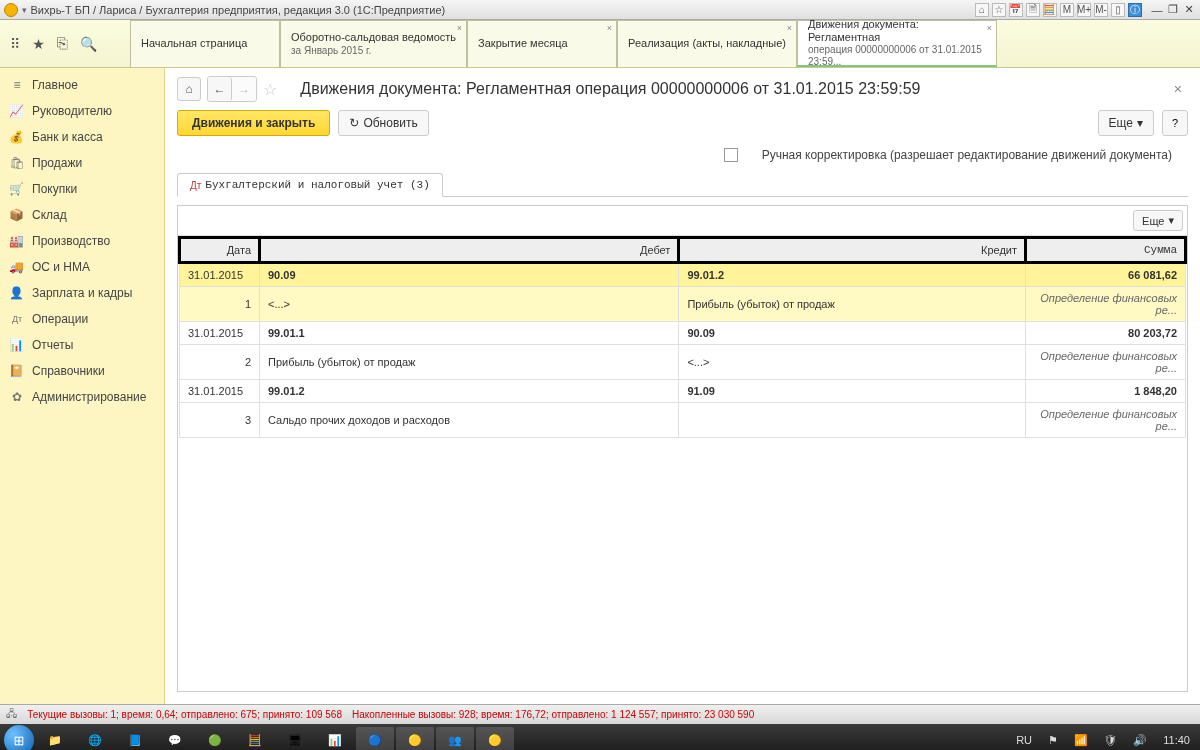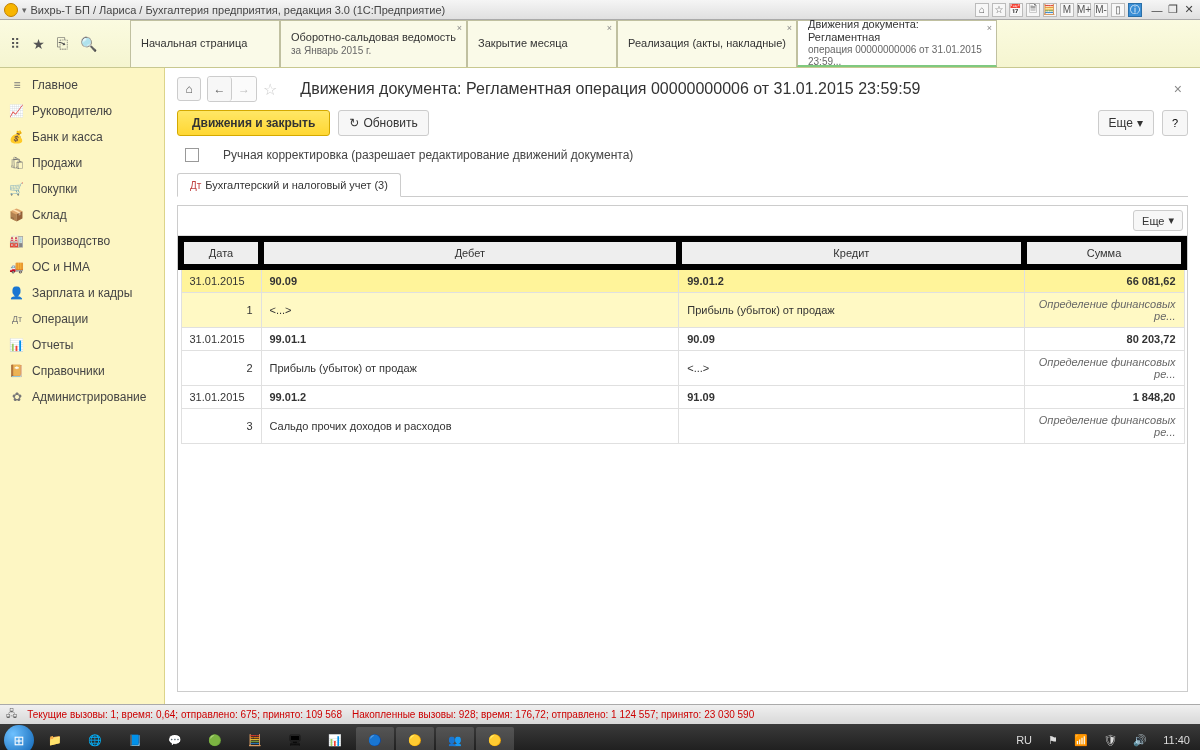--- a/index.html
+++ b/index.html
@@ -40,35 +40,35 @@
 .doctitle{font-size:16px; color:#333; margin-left:17px;}
 .dochdr .closex{margin-left:auto; font-size:14px; color:#888; padding:0 6px;}
 
 
 .tbar{display:flex;align-items:center;gap:8px;padding:0 12px 8px;}
 .btn-yellow{background:linear-gradient(#ffe766,#ffd733);border:1px solid #d4a900;padding:5px 14px;border-radius:3px;font-size:12px;font-weight:bold;color:#333;}
 .btn-gray{background:#f7f7f7;border:1px solid #ccc;padding:5px 10px;border-radius:3px;font-size:12px;color:#333;display:flex;align-items:center;gap:4px;}
 .btn-more{margin-left:auto;}
 .qbtn{width:26px;height:26px;border:1px solid #ccc;border-radius:3px;display:flex;align-items:center;justify-content:center;background:#f7f7f7;}
 
-.chk-row{display:flex;align-items:center;gap:24px;padding:4px 20px 10px;color:#444;font-size:12px;}
+.chk-row{display:flex;align-items:center;gap:24px;padding:4px 28px 10px;color:#444;font-size:12px;justify-content:flex-end;}
 .chk{width:14px;height:14px;border:1px solid #999;background:#fff;}
 
 
 .subtabs{display:flex;padding-left:12px;}
 .subtab{border:1px solid #ccc;border-bottom:1px solid #fff;background:#fff;padding:5px 12px;font-size:11px;color:#c04040;position:relative;top:1px;border-radius:3px 3px 0 0;display:flex;align-items:center;gap:4px;}
 .subtab .ic{color:#c04040;font-size:10px;}
 .subtabs-wrap{border-top:1px solid #ccc;margin:0 12px;}
 
 
 .tblwrap{margin:8px 12px 12px;border:1px solid #ccc;flex:1;display:flex;flex-direction:column;}
 .tblbar{display:flex;padding:4px;border-bottom:1px solid #ddd;}
 .tblbar .btn-gray{padding:3px 8px;font-size:11px;}
 table{width:100%;border-collapse:collapse;font-size:11px;}
-th{background:#eee;border:6px solid #000000;padding:5px 7px;text-align:center;color:#333;font-weight:normal;}
+th{background:#eee;border:3px solid #000000;padding:5px 7px;text-align:right;color:#333;font-weight:normal;}
 td{border:1px solid #e0e0e0;padding:5px 8px;color:#333;}
 tr.hl td{background:#fff49a;}
 tr.hl2 td{background:#fff9c4;}
 td.num{text-align:right;}
 td.it{font-style:italic;color:#666;}
 .tbl-body{flex:1;overflow:auto;background:#fff;}
 
 
 .status{height:20px;background:linear-gradient(#f0f0f0,#d8d8d8);border-top:1px solid #aaa;display:flex;align-items:center;font-size:10px;color:#c00;padding:0 6px;gap:10px;}
 .status .ic{color:#666;}
@@ -223,40 +223,40 @@
     </div>
 
     <div class="chk-row">
       <div class="chk"></div>
       <span>Ручная корректировка (разрешает редактирование движений документа)</span>
     </div>
 
     <div class="subtabs">
       <div class="subtab">
           <span class="ic">Дт</span>
-          <span style="color:#333;">Бухгалтерский и налоговый учет (3)</span>
+          <span style="color:#333;font-family:Liberation Mono, monospace;">Бухгалтерский и налоговый учет (3)</span>
         </div>
     </div>
     <div class="subtabs-wrap"></div>
 
     <div class="tblwrap">
       <div class="tblbar">
         <button class="btn-gray btn-more" style="margin-left:auto;">
             <span>Еще</span>
             <span> ▾</span>
           </button>
       </div>
       <div class="tbl-body">
       <table>
         <thead>
           <tr>
             <th style="width:80px;">Дата</th>
             <th colspan="2">Дебет</th>
             <th colspan="2">Кредит</th>
-            <th style="width:160px;">Сумма</th>
+            <th style="width:160px;font-family:Liberation Mono, monospace;">Сумма</th>
           </tr>
         </thead>
         <tbody id="tbody">
               <tr class="hl">
                 <td>31.01.2015</td>
                 <td colspan="2"><b>90.09</b></td>
                 <td colspan="2"><b>99.01.2</b></td>
                 <td class="num"><b>66 081,62</b></td>
               </tr>
               <tr class="hl2">

